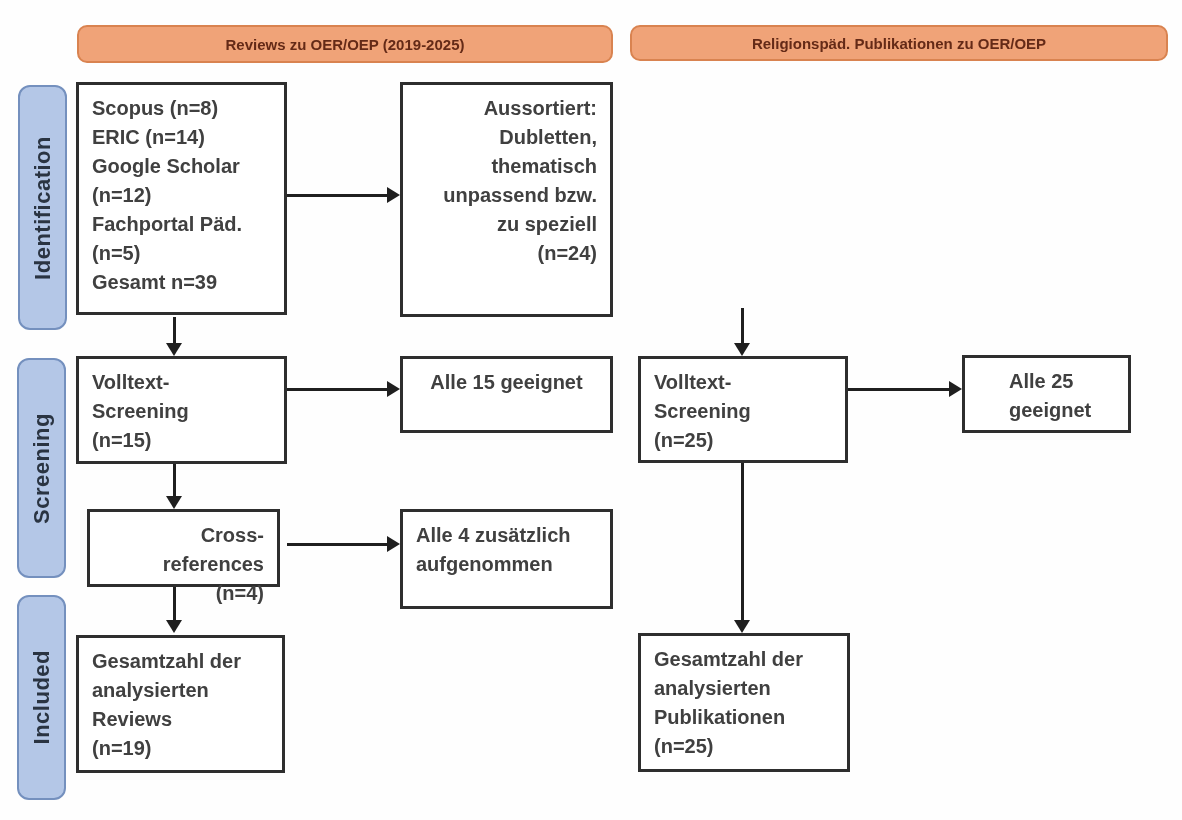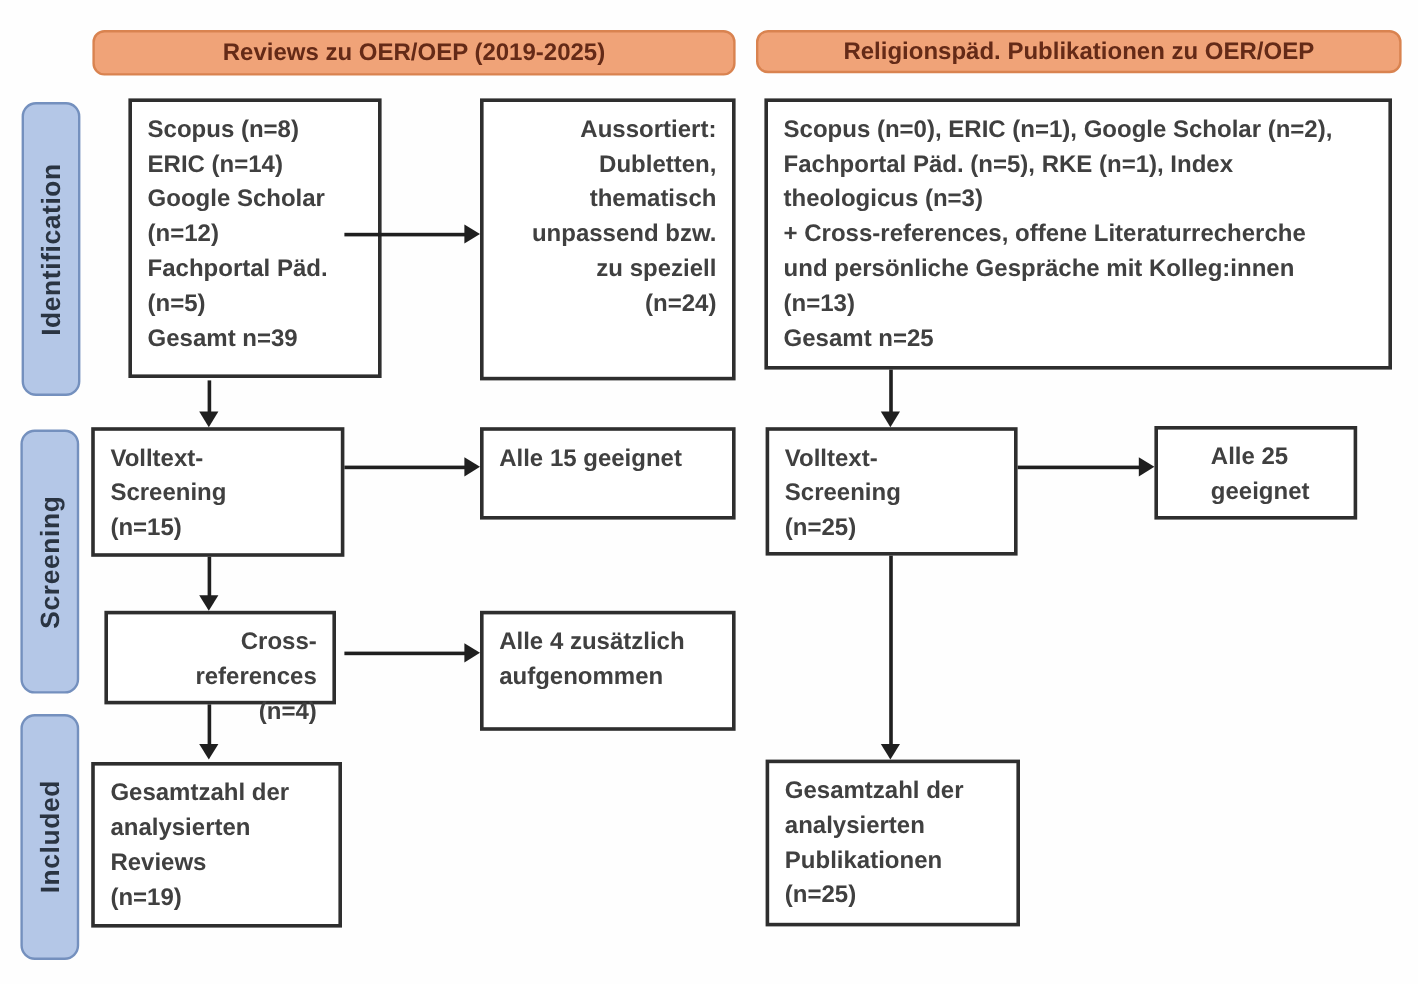--- a/index.html
+++ b/index.html
@@ -3,21 +3,21 @@
 <meta charset="utf-8">
 <style>
   html,body{margin:0;padding:0;background:#ffffff;}
   #canvas{
     position:relative;width:1182px;height:820px;background:#fefefe;
     font-family:"Liberation Sans",sans-serif;overflow:hidden;
   }
   .col-header{
     position:absolute;display:flex;align-items:center;justify-content:center;
     background:#F0A378;border:2px solid #D98350;border-radius:10px;
-    color:#642A17;font-weight:700;font-size:20px;box-sizing:border-box;
+    color:#642A17;font-weight:700;font-size:15px;box-sizing:border-box;
   }
   .stage{
     position:absolute;display:flex;align-items:center;justify-content:center;
     background:#B4C7E7;border:2px solid #7490BE;border-radius:12px;
     box-sizing:border-box;
   }
   .stage span{
     writing-mode:vertical-rl;transform:rotate(180deg);
     color:#2A3442;font-weight:700;font-size:22px;letter-spacing:.5px;
   }
@@ -49,53 +49,46 @@
   <div class="stage" style="left:18px;top:85px;width:49px;height:245px;">
     <span>Identification</span>
   </div>
   <div class="stage" style="left:17px;top:358px;width:49px;height:220px;">
     <span>Screening</span>
   </div>
   <div class="stage" style="left:17px;top:595px;width:49px;height:205px;">
     <span>Included</span>
   </div>
 
-  <div class="box" style="left:76px;top:82px;width:211px;height:233px;margin-left:31px;">Scopus (n=8)
+  <div class="box" style="left:76px;top:82px;width:211px;height:233px;">Scopus (n=8)
 ERIC (n=14)
 Google Scholar
 (n=12)
 Fachportal Päd.
 (n=5)
 Gesamt n=39</div>
   <div class="box" style="left:400px;top:82px;width:213px;height:235px;text-align:right;">Aussortiert:
 Dubletten,
 thematisch
 unpassend bzw.
 zu speziell
 (n=24)</div>
   <div class="box" style="left:76px;top:356px;width:211px;height:108px;">Volltext-
 Screening
 (n=15)</div>
-  <div class="box" style="left:400px;top:356px;width:213px;height:77px;">Alle 15 geeignet</div>
+  <div class="box" style="left:400px;top:356px;width:213px;height:77px;text-align:center;">Alle 15 geeignet</div>
   <div class="box" style="left:87px;top:509px;width:193px;height:78px;text-align:right;">Cross-references
 (n=4)</div>
   <div class="box" style="left:400px;top:509px;width:213px;height:100px;">Alle 4 zusätzlich
 aufgenommen</div>
   <div class="box" style="left:76px;top:635px;width:209px;height:138px;">Gesamtzahl der
 analysierten
 Reviews
 (n=19)</div>
 
-  <div class="box" style="left:637px;top:82px;width:523px;height:226px;">Scopus (n=0), ERIC (n=1), Google Scholar (n=2),
-Fachportal Päd. (n=5), RKE (n=1), Index
-theologicus (n=3)
-+ Cross-references, offene Literaturrecherche
-und persönliche Gespräche mit Kolleg:innen
-(n=13)
-Gesamt n=25</div>
   <div class="box" style="left:638px;top:356px;width:210px;height:107px;">Volltext-
 Screening
 (n=25)</div>
   <div class="box" style="left:962px;top:355px;width:169px;height:78px;padding-left:44px;">Alle 25 geeignet</div>
   <div class="box" style="left:638px;top:633px;width:212px;height:139px;">Gesamtzahl der
 analysierten
 Publikationen
 (n=25)</div>
 
   <div>

